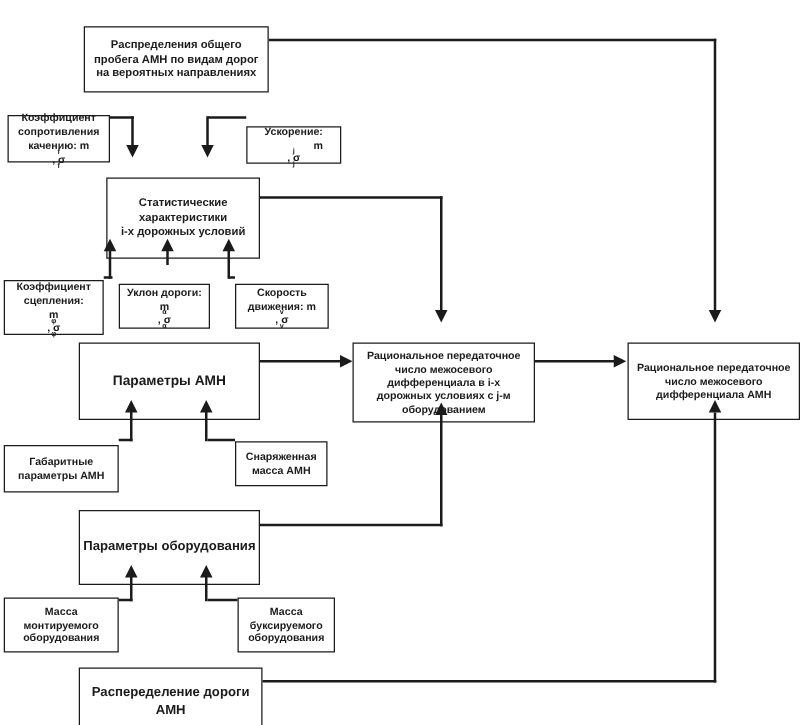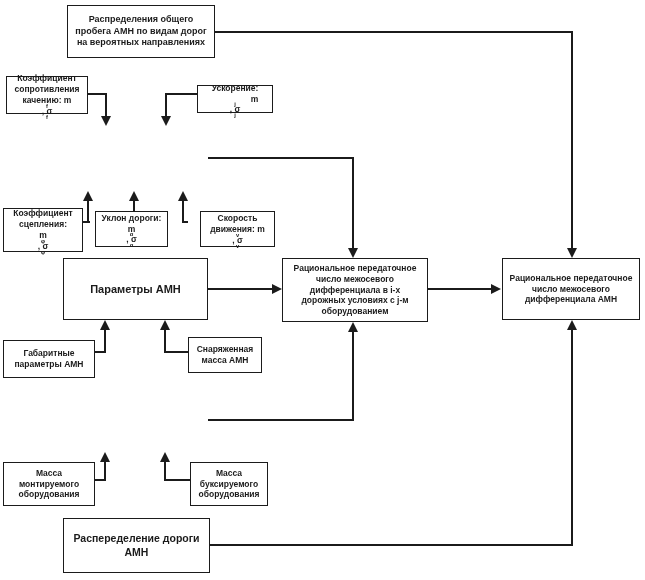--- a/index.html
+++ b/index.html
@@ -18,41 +18,42 @@
   .box{
     position:absolute;
     box-sizing:border-box;
     border:1.4px solid var(--line);
     background:var(--fill);
     display:flex;align-items:center;justify-content:center;
     text-align:center;
     font-weight:bold;
     white-space:pre-line;
     line-height:1.28;
-    padding:0 2px;
+    padding:14px 2px;
+    margin-top:16px;
   }
   .f85{font-size:8.5px;flex-direction:column;}
   .f9{font-size:9px;}
   .f10{font-size:10.5px;}
   .f11{font-size:11px;}
   sub{font-size:0.68em;line-height:0;}
   .seg{position:absolute;background:var(--line);}
   .ar{position:absolute;width:0;height:0;}
   .ar-d{border-left:5px solid transparent;border-right:5px solid transparent;border-top:10px solid var(--line);}
   .ar-u{border-left:5px solid transparent;border-right:5px solid transparent;border-bottom:10px solid var(--line);}
   .ar-r{border-top:5px solid transparent;border-bottom:5px solid transparent;border-left:10px solid var(--line);}
 
   
   #b-top{left:67px;top:5px;width:148px;height:53px;}
   #b-roll{left:6px;top:76px;width:82px;height:38px;}
   #b-acc{left:197px;top:85px;width:76px;height:28px;}
   #b-stat{left:85px;top:126px;width:123px;height:65px;}
   #b-adh{left:3px;top:208px;width:80px;height:44px;}
   #b-slope{left:95px;top:211px;width:73px;height:36px;}
-  #b-speed{left:200px;top:211px;width:75px;height:36px;justify-content:flex-end;}
+  #b-speed{left:188px;top:211px;width:75px;height:36px;}
   #b-pamn{left:63px;top:258px;width:145px;height:62px;}
   #b-gab{left:3px;top:340px;width:92px;height:38px;}
   #b-curb{left:188px;top:337px;width:74px;height:36px;}
   #b-mid{left:282px;top:258px;width:146px;height:64px;}
   #b-right{left:502px;top:258px;width:138px;height:62px;}
   #b-peq{left:63px;top:392px;width:145px;height:60px;}
   #b-mmass{left:3px;top:462px;width:92px;height:44px;}
   #b-tmass{left:190px;top:462px;width:78px;height:44px;}
   #b-types{left:63px;top:518px;width:147px;height:55px;}
 </style>
@@ -62,40 +63,44 @@
 <div id="canvas" style="--line: #1b1b1b; --fill: #ffffff; background: rgb(255, 255, 255); color: rgb(27, 27, 27);">
 
   <div class="box f9" id="b-top">Распределения общего
 пробега АМН по видам дорог
 на вероятных направлениях</div>
   <div class="box f85" id="b-roll"><span style="white-space: pre-line;">Коэффициент
 сопротивления
 качению: m</span><sub style="white-space: pre-line;">f</sub><span style="white-space: pre-line;">, σ</span><sub style="white-space: pre-line;">f</sub></div>
   <div class="box f85" id="b-acc"><span style="white-space: pre-line; text-align: right;">Ускорение:
 m</span><sub style="white-space: pre-line;">j</sub><span style="white-space: pre-line;">, σ</span><sub style="white-space: pre-line;">j</sub></div>
+  <div class="box f9" id="b-stat">Статистические
+характеристики
+i-х дорожных условий</div>
   <div class="box f85" id="b-adh"><span style="white-space: pre-line;">Коэффициент
 сцепления:
 m</span><sub style="white-space: pre-line;">φ</sub><span style="white-space: pre-line;">, σ</span><sub style="white-space: pre-line;">φ</sub></div>
   <div class="box f85" id="b-slope"><span style="white-space: pre-line;">Уклон дороги:
 m</span><sub style="white-space: pre-line;">α</sub><span style="white-space: pre-line;">, σ</span><sub style="white-space: pre-line;">α</sub></div>
   <div class="box f85" id="b-speed"><span style="white-space: pre-line;">Скорость
 движения: m</span><sub style="white-space: pre-line;">v</sub><span style="white-space: pre-line;">, σ</span><sub style="white-space: pre-line;">v</sub></div>
   <div class="box f11" id="b-pamn">Параметры АМН</div>
   <div class="box f85" id="b-curb">Снаряженная
 масса АМН</div>
   <div class="box f85" id="b-gab">Габаритные
 параметры АМН</div>
   <div class="box f85" id="b-mid">Рациональное передаточное
 число межосевого
 дифференциала в i-х
 дорожных условиях с j-м
 оборудованием</div>
   <div class="box f85" id="b-right">Рациональное передаточное
 число межосевого
 дифференциала АМН</div>
+  <div class="box f10" id="b-peq">Параметры оборудования</div>
   <div class="box f85" id="b-mmass">Масса
 монтируемого
 оборудования</div>
   <div class="box f85" id="b-tmass">Масса
 буксируемого
 оборудования</div>
   <div class="box f10" id="b-types">Распеределение дороги АМН</div>
 
   <div class="seg" style="left:215px;top:31px;width:358px;height:2px;"></div>
   <div class="seg" style="left:571px;top:31px;width:2px;height:218px;"></div>

